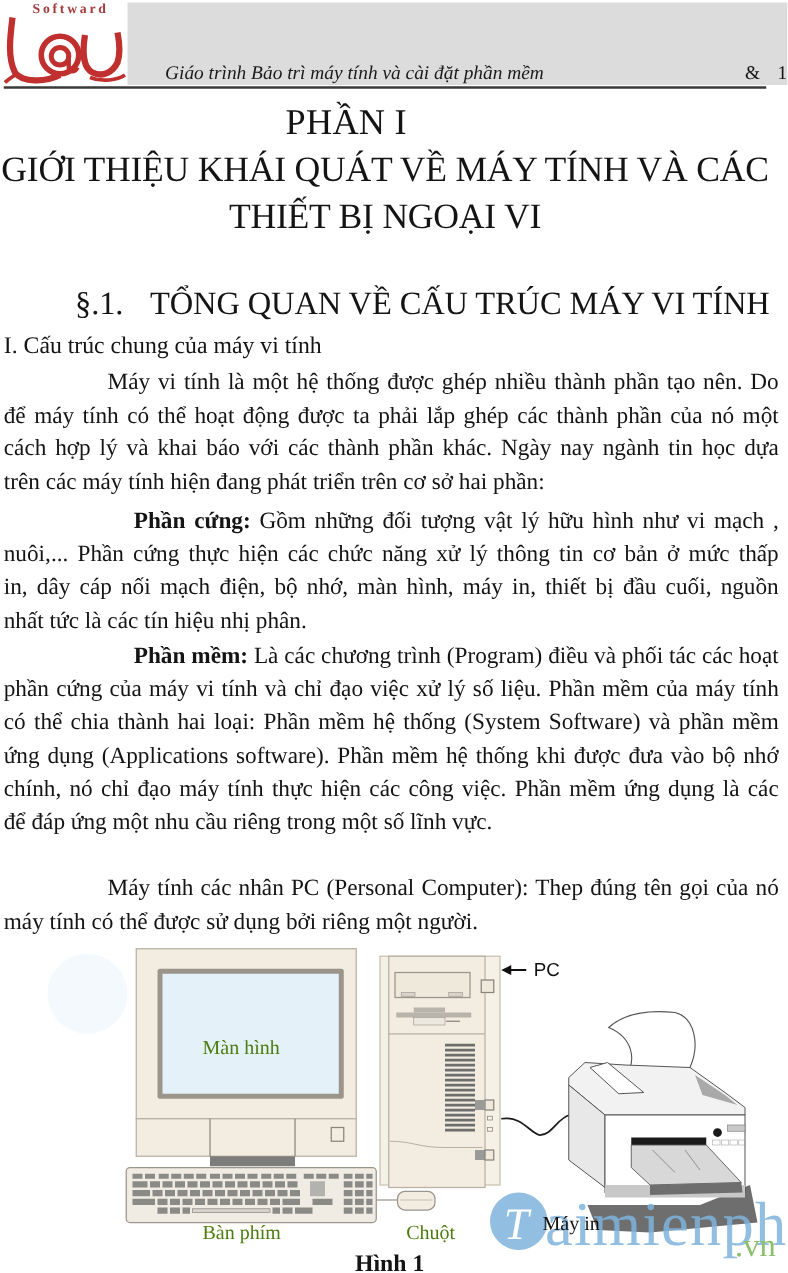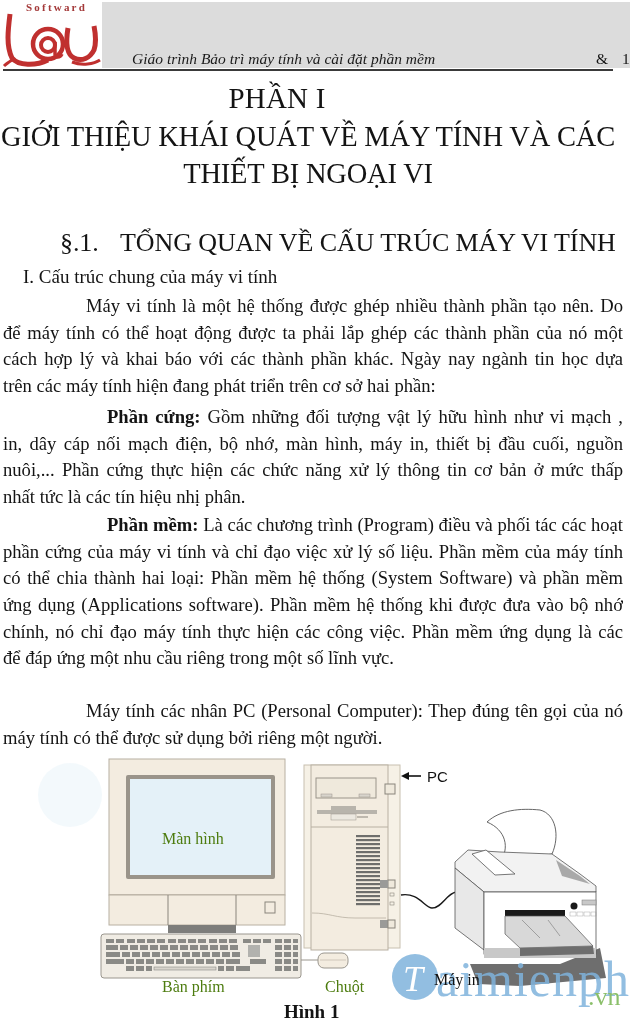--- a/index.html
+++ b/index.html
@@ -17,21 +17,21 @@
   .header-num { position: absolute; left: 622px; top: 50px; font-size: 15.5px; }
   .header-rule { position: absolute; left: 3px; top: 69px; width: 610px; height: 2px; background: #3a3a3a; }
 
   
   .part-title { position: absolute; left: 0; width: 554px; top: 82px; text-align: center; font-size: 29px; letter-spacing: 0.2px; }
   .chapter-title { position: absolute; left: 0; width: 616px; text-align: center; font-size: 28.5px; letter-spacing: -0.2px; }
   .chapter-title.l1 { top: 121px; }
   .chapter-title.l2 { top: 158px; }
   .section-title { position: absolute; left: 60px; top: 228px; font-size: 26px; white-space: nowrap; letter-spacing: -0.1px; }
   .section-title .num { display: inline-block; width: 60px; }
-  .sub-title { position: absolute; left: 3px; top: 266px; font-size: 19px; white-space: nowrap; margin-left: 20px; }
+  .sub-title { position: absolute; left: 3px; top: 266px; font-size: 19px; white-space: nowrap; }
 
   
   .para { position: absolute; left: 3px; width: 620px; font-size: 18.6px; line-height: 26.7px; text-align: justify; text-align-last: left; }
   .line { display: block; white-space: nowrap; height: 26.7px; }
   .indent { display: inline-block; width: 83px; }
   .just { text-align: justify; text-align-last: justify; display: block; height: 26.7px; white-space: normal; overflow: hidden; }
   .bold { font-weight: bold; margin-left: 21px; }
 
   
   .figure { position: absolute; left: 0; top: 750px; width: 630px; height: 268px; }
@@ -81,22 +81,22 @@
 
 <div class="para" style="top:293px;">
   <span class="just"><span class="indent"></span><span>Máy vi tính là một hệ thống được ghép nhiều thành phần tạo nên. Do đó,</span></span>
   <span class="just">để máy tính có thể hoạt động được ta phải lắp ghép các thành phần của nó một</span>
   <span class="just">cách hợp lý và khai báo với các thành phần khác. Ngày nay ngành tin học dựa</span>
   <span class="line">trên các máy tính hiện đang phát triển trên cơ sở hai phần:</span>
 </div>
 
 <div class="para" style="top:404px;">
   <span class="just"><span class="indent"></span><span class="bold">Phần cứng:</span><span> Gồm những đối tượng vật lý hữu hình như vi mạch , bản mạch</span></span>
+  <span class="just">nuôi,... Phần cứng thực hiện các chức năng xử lý thông tin cơ bản ở mức thấp</span>
   <span class="just">in, dây cáp nối mạch điện, bộ nhớ, màn hình, máy in, thiết bị đầu cuối, nguồn</span>
-  <span class="just">nuôi,... Phần cứng thực hiện các chức năng xử lý thông tin cơ bản ở mức thấp</span>
   <span class="line">nhất tức là các tín hiệu nhị phân.</span>
 </div>
 
 <div class="para" style="top:512px;">
   <span class="just"><span class="indent"></span><span class="bold">Phần mềm:</span><span> Là các chương trình (Program) điều và phối tác các hoạt động</span></span>
   <span class="just">phần cứng của máy vi tính và chỉ đạo việc xử lý số liệu. Phần mềm của máy tính</span>
   <span class="just">có thể chia thành hai loại: Phần mềm hệ thống (System Software) và phần mềm</span>
   <span class="just">ứng dụng (Applications software). Phần mềm hệ thống khi được đưa vào bộ nhớ</span>
   <span class="just">chính, nó chỉ đạo máy tính thực hiện các công việc. Phần mềm ứng dụng là các</span>
   <span class="line">để đáp ứng một nhu cầu riêng trong một số lĩnh vực.</span>

